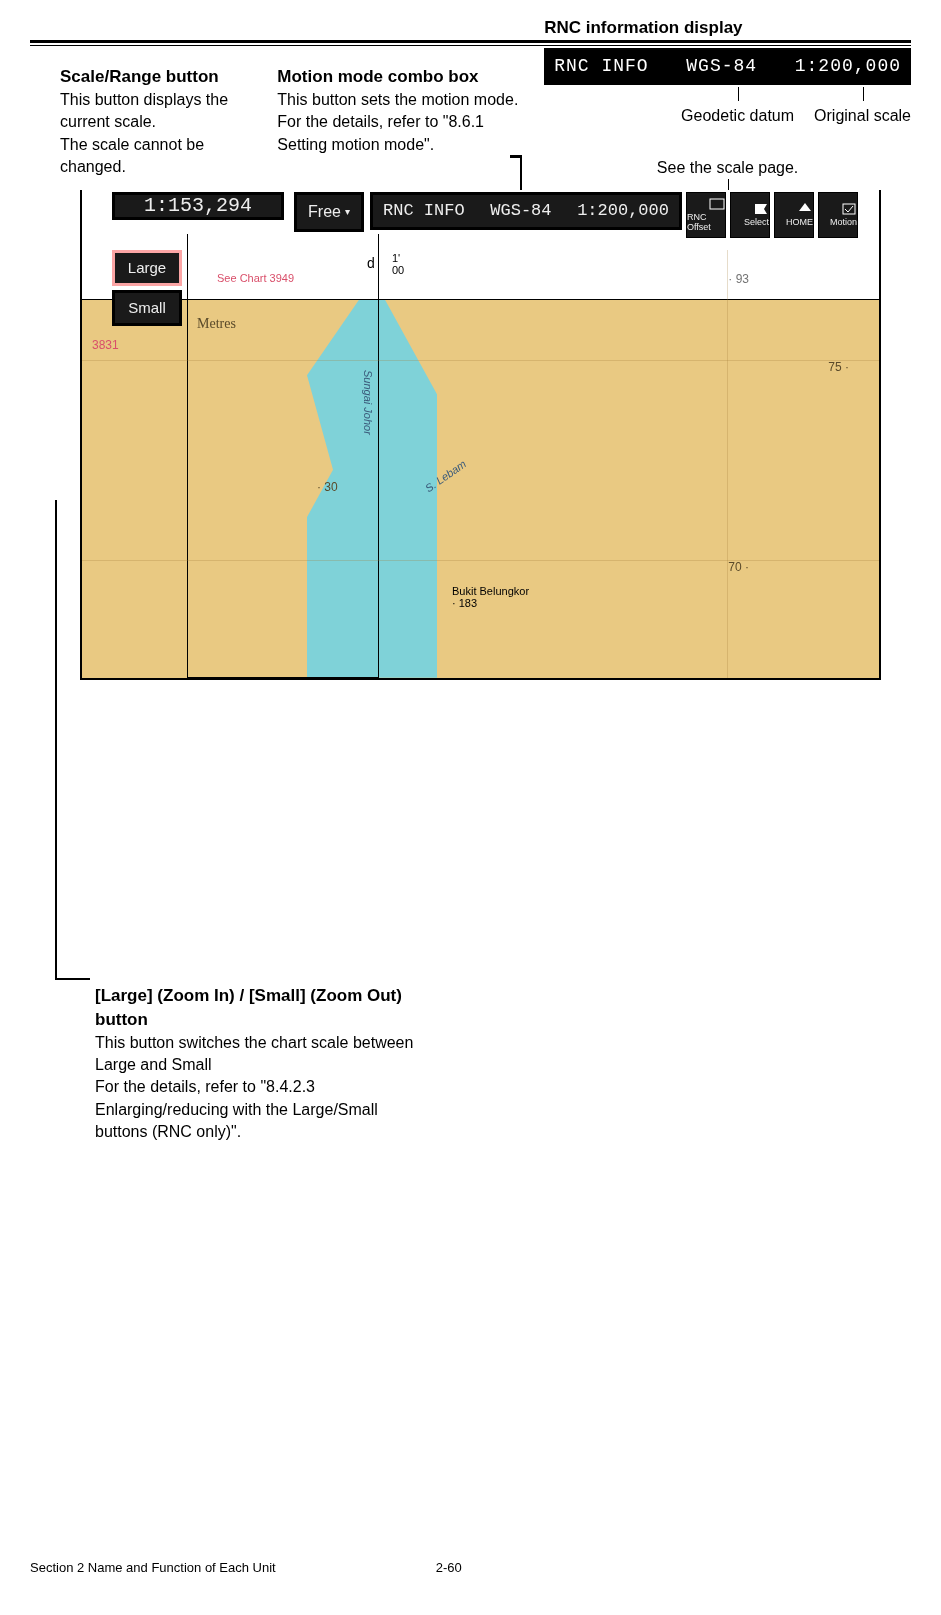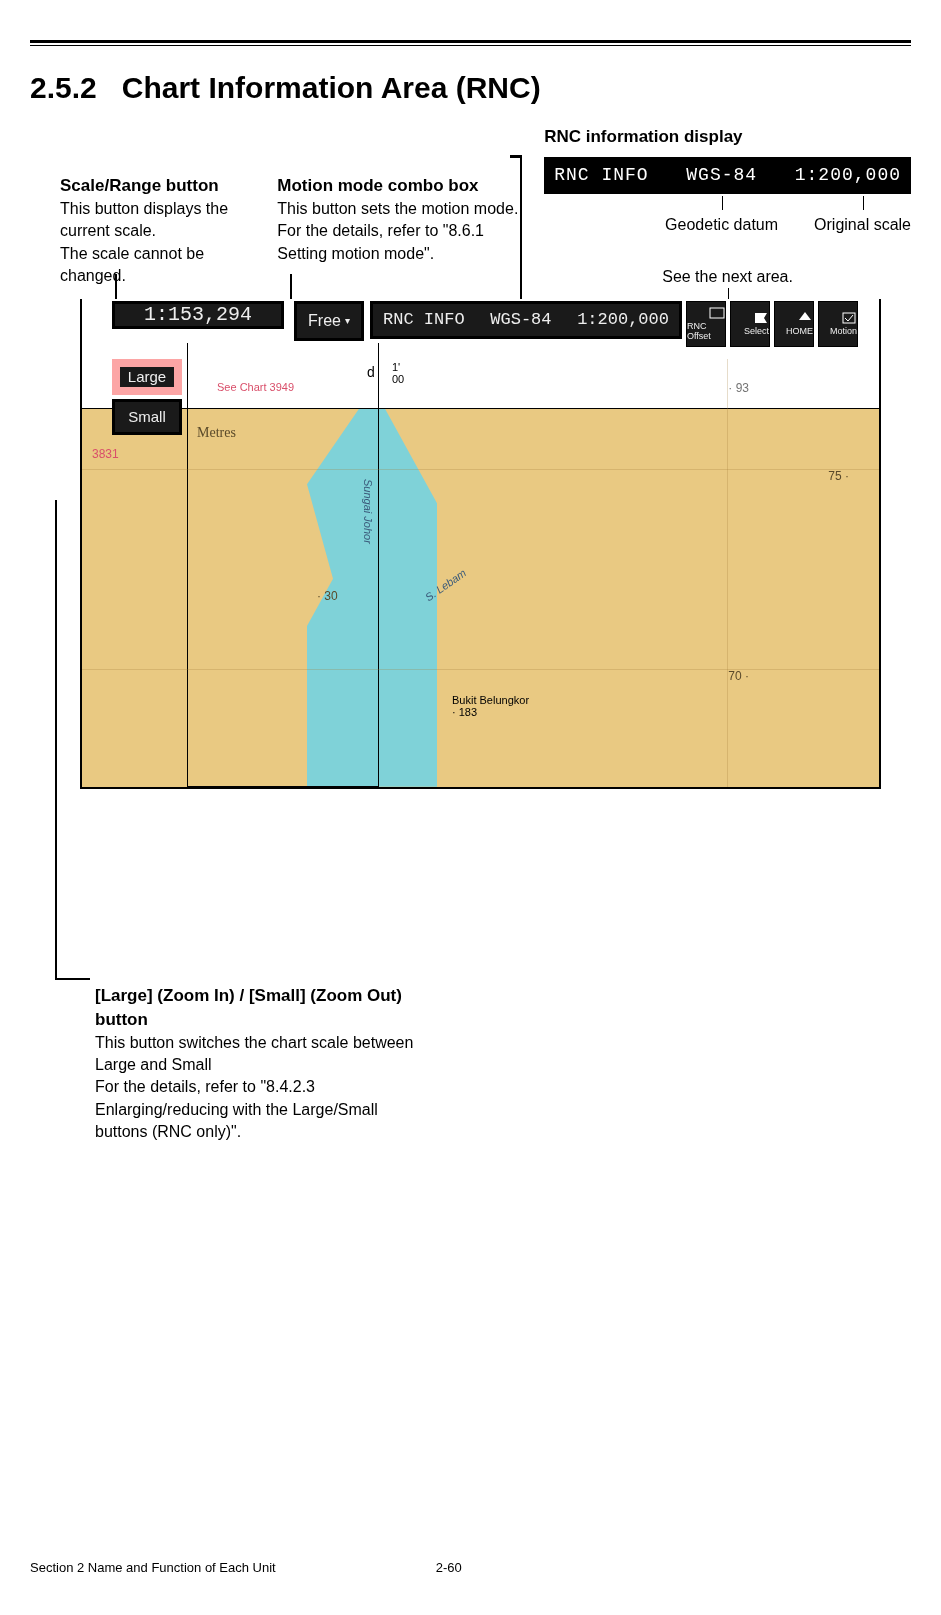--- a/index.html
+++ b/index.html
@@ -36,21 +36,21 @@
   .callout-motion { width: 245px; }
   .callout-rnc { width: 370px; margin-top: -30px; }
   .rnc-sample {
     background: #000; color: #fff;
     font-family: "Courier New", monospace;
     font-size: 18px; letter-spacing: 1px;
     padding: 6px 10px; margin-top: 8px;
     display: flex; justify-content: space-between;
   }
   .rnc-sublabels {
-    display: flex; gap: 36px; margin-top: 20px;
+    display: flex; gap: 20px; margin-top: 20px;
     font-size: 16px; justify-content: flex-end;
   }
   .rnc-sublabels div { position: relative; }
   .rnc-sublabels div::before {
     content: ""; position: absolute; left: 50%; top: -18px;
     width: 1px; height: 14px; background: #000;
   }
   .see-next {
     text-align: center; font-size: 16px; margin-top: 30px;
     position: relative;
@@ -85,21 +85,21 @@
 
   
   .tb { position: absolute; background: #1a1a1a; color: #eee;
         font-family: "Courier New", monospace; display:flex;
         align-items:center; justify-content:center; border:1px solid #000; }
   .tb-scale { left: 30px; top: 2px; width: 172px; height: 28px; font-size: 20px; border: 3px solid #000;}
   .tb-free  { left: 212px; top: 2px; width: 70px;  height: 40px; font-size: 16px; font-family: Arial; border: 3px solid #000;}
   .tb-rnc   { left: 288px; top: 2px; width: 312px; height: 38px; font-size: 17px; justify-content: space-between; padding: 0 10px; border:3px solid #000;}
   .tb-icon  { top: 2px; width: 40px; height: 46px; font-size: 9px; font-family: Arial; flex-direction:column; gap:1px;align-items:flex-end;}
   .tb-icon svg { width:16px; height:14px; }
-  .tb-large { left: 30px; top: 60px;  width: 70px; height: 36px; font-family: Arial; font-size:15px; border:8px solid #fca5a5;}
+  .tb-large { left: 30px; top: 60px;  width: 70px; height: 36px; font-family: Arial; font-size:15px; border:3px solid #fca5a5;}
   .tb-small { left: 30px; top: 100px; width: 70px; height: 36px; font-family: Arial; font-size:15px; border:3px solid #000;}
   .tb-free::after { content:"▾"; margin-left:4px; font-size:10px;}
 
   .top-white { position:absolute; left:0; right:0; top:0; height:110px; background:#fff; border-bottom:1px solid #000;}
   .top-white-inner { position:absolute; left:105px; top:44px; right:500px; bottom:0px; border:1px solid #000; border-top:none;}
   .metres-label { position:absolute; left:115px; top:126px; font-size:14px; color:#5a4a2a; font-family:serif;}
   .see-chart-label { position:absolute; left:135px; top:82px; font-size:11px; color:#d94f6a;}
   .d-label { position:absolute; left:285px; top:65px; font-size:14px;}
   .num-3831 { position:absolute; left:10px; top:148px; font-size:12px; color:#d94f6a;}
   .tick { position:absolute; left:310px; top:62px; font-size:11px;}
@@ -133,24 +133,20 @@
   }
 </style>
 </head>
 <body>
 
 <div class="page">
 
   <div class="rule-thick"></div>
   <div class="rule-thin"></div>
 
-  <h1 class="section-title">
-    <span>2.5.2</span>&nbsp;&nbsp;
-    <span>Chart Information Area (RNC)</span>
-  </h1>
 
   <div class="ld1"></div>
   <div class="ld2"></div>
   <div class="ld3"></div>
   <div class="ld3b"></div>
 
   <div class="callouts-row">
 
     <div class="callout callout-scale">
       <div class="label">Scale/Range button</div>
@@ -169,21 +165,21 @@
 
       <div class="rnc-sample">
         <span>RNC INFO</span>
         <span>WGS-84</span>
         <span>1:200,000</span>
       </div>
       <div class="rnc-sublabels">
         <div>Geodetic datum</div>
         <div>Original scale</div>
       </div>
-      <div class="see-next">See the next area.</div>
+      <div class="see-next">See the scale page.</div>
     </div>
 
   </div>
 
   <div class="screenshot-area" style="margin-top:10px;">
     <div class="map-land"></div>
     <div class="map-water"></div>
     <div class="top-white"></div>
     <div class="top-white-inner"></div>
 

